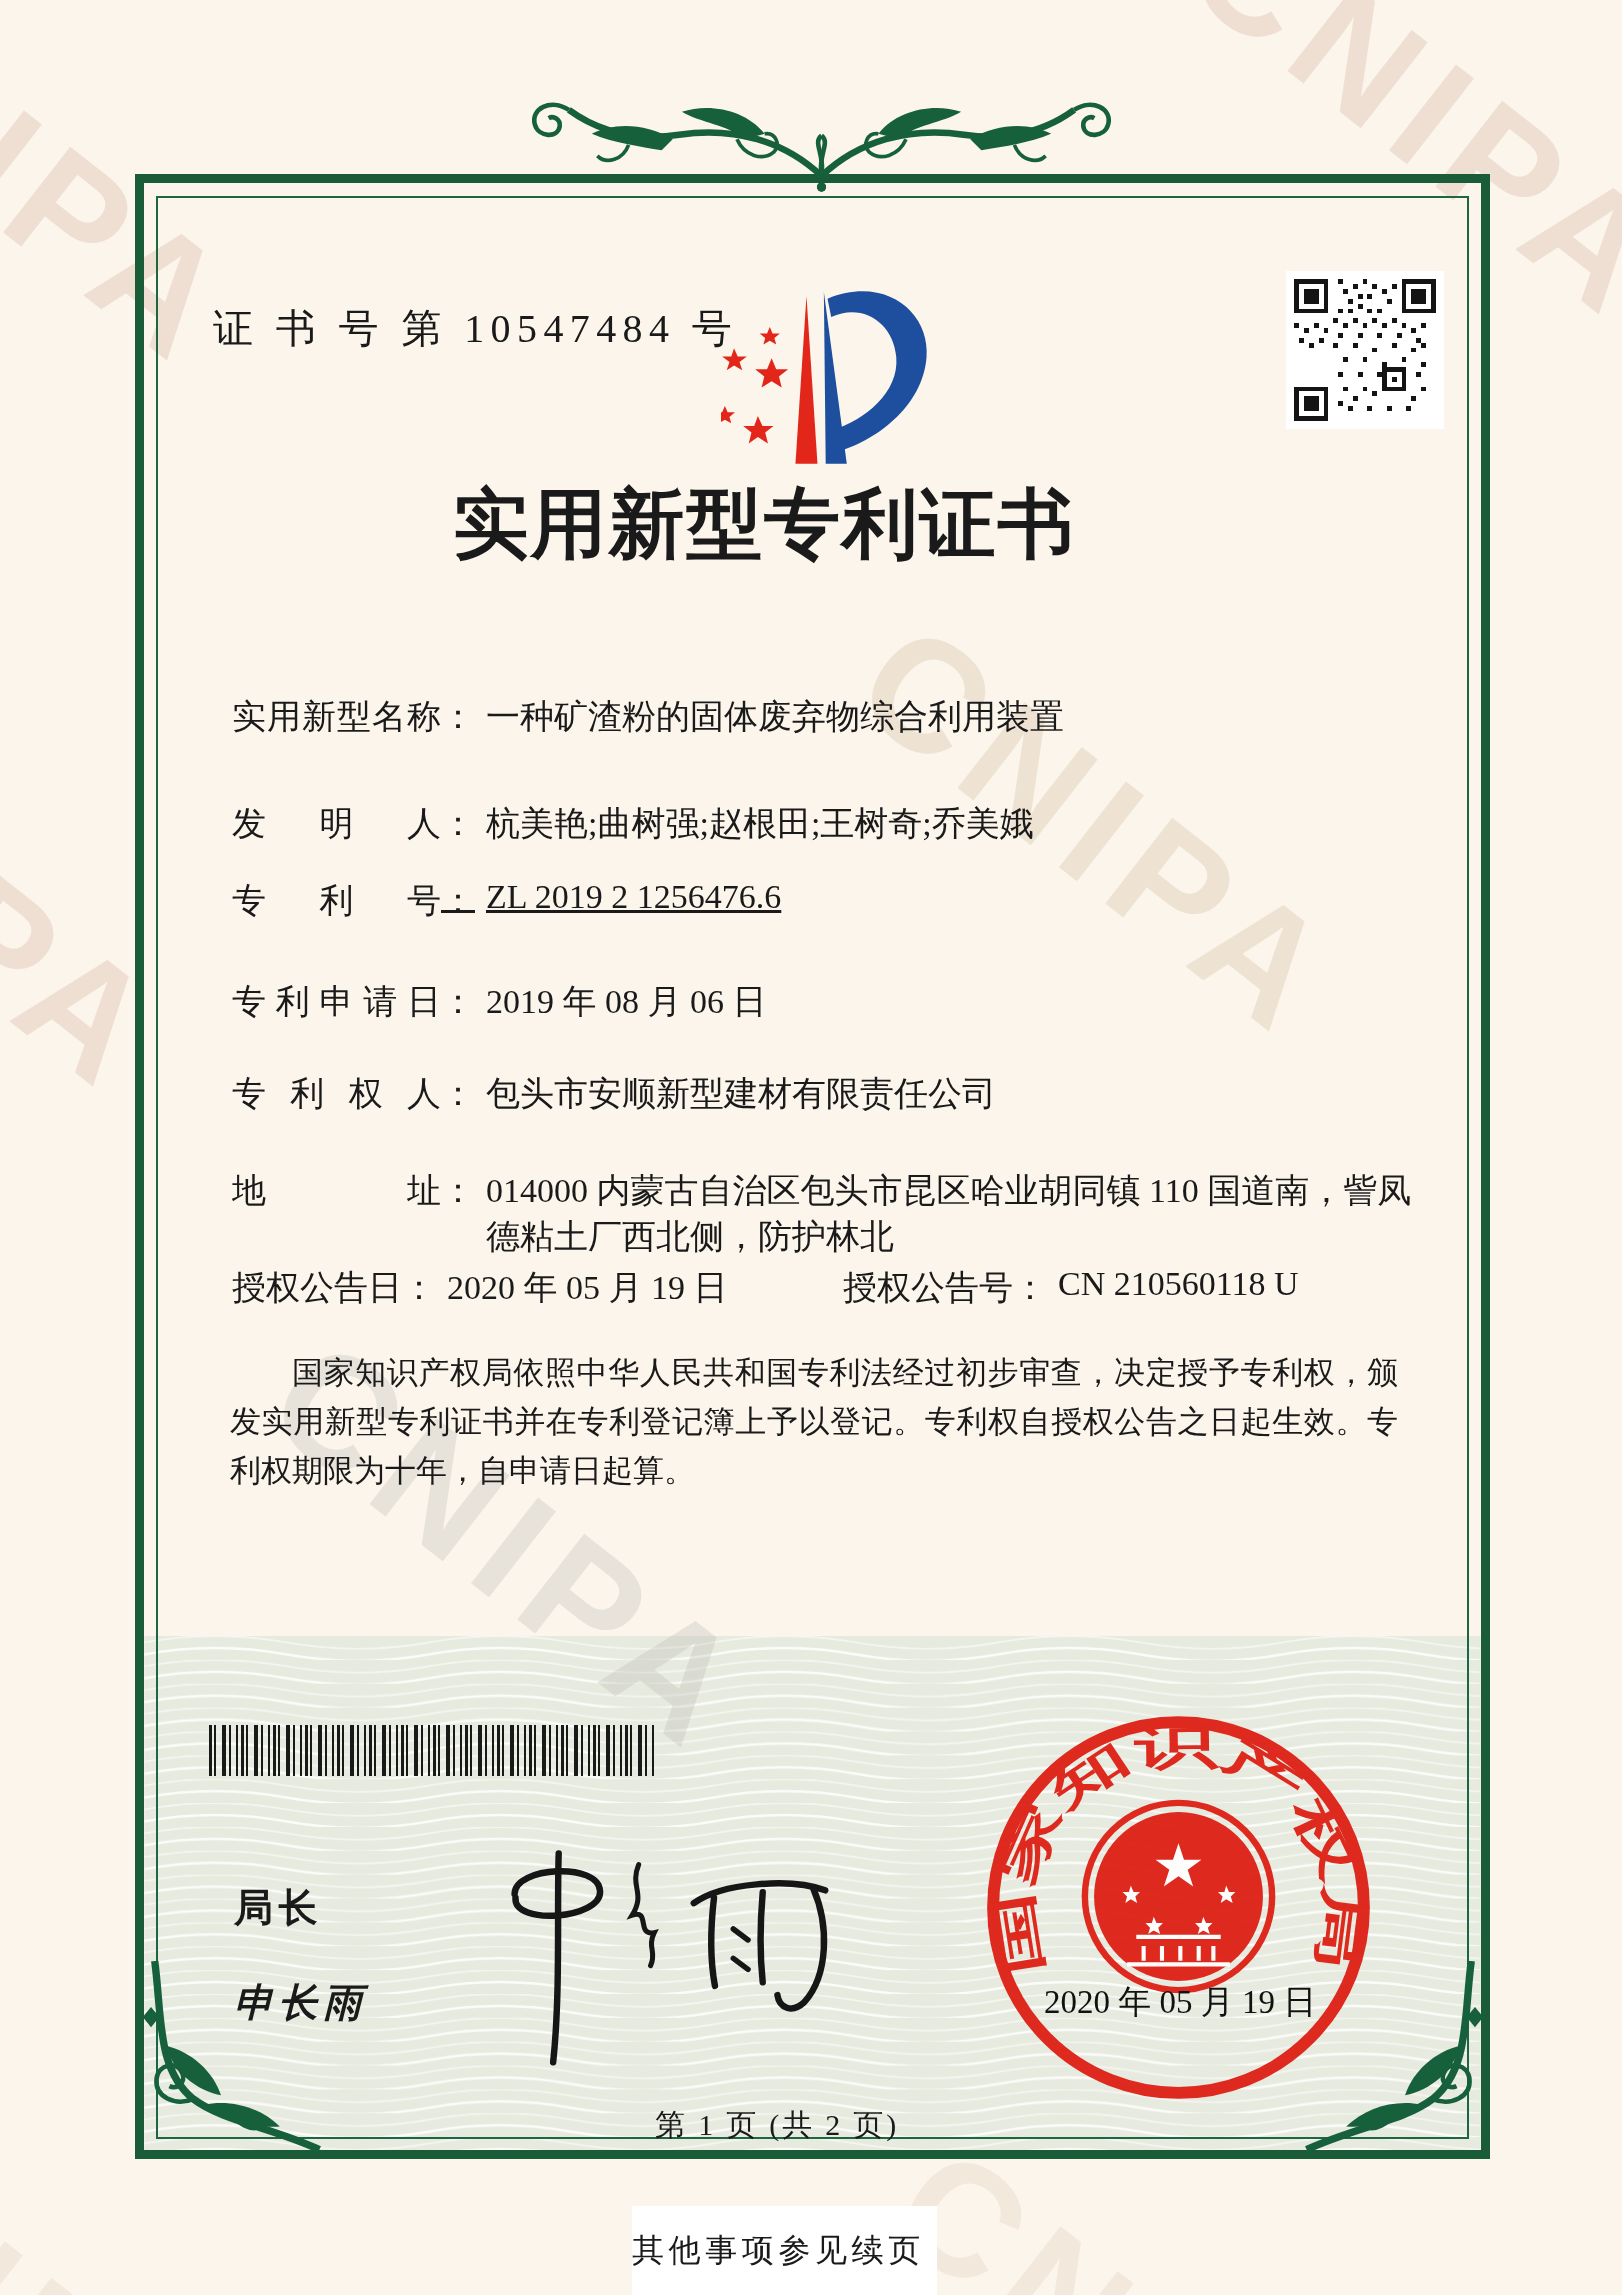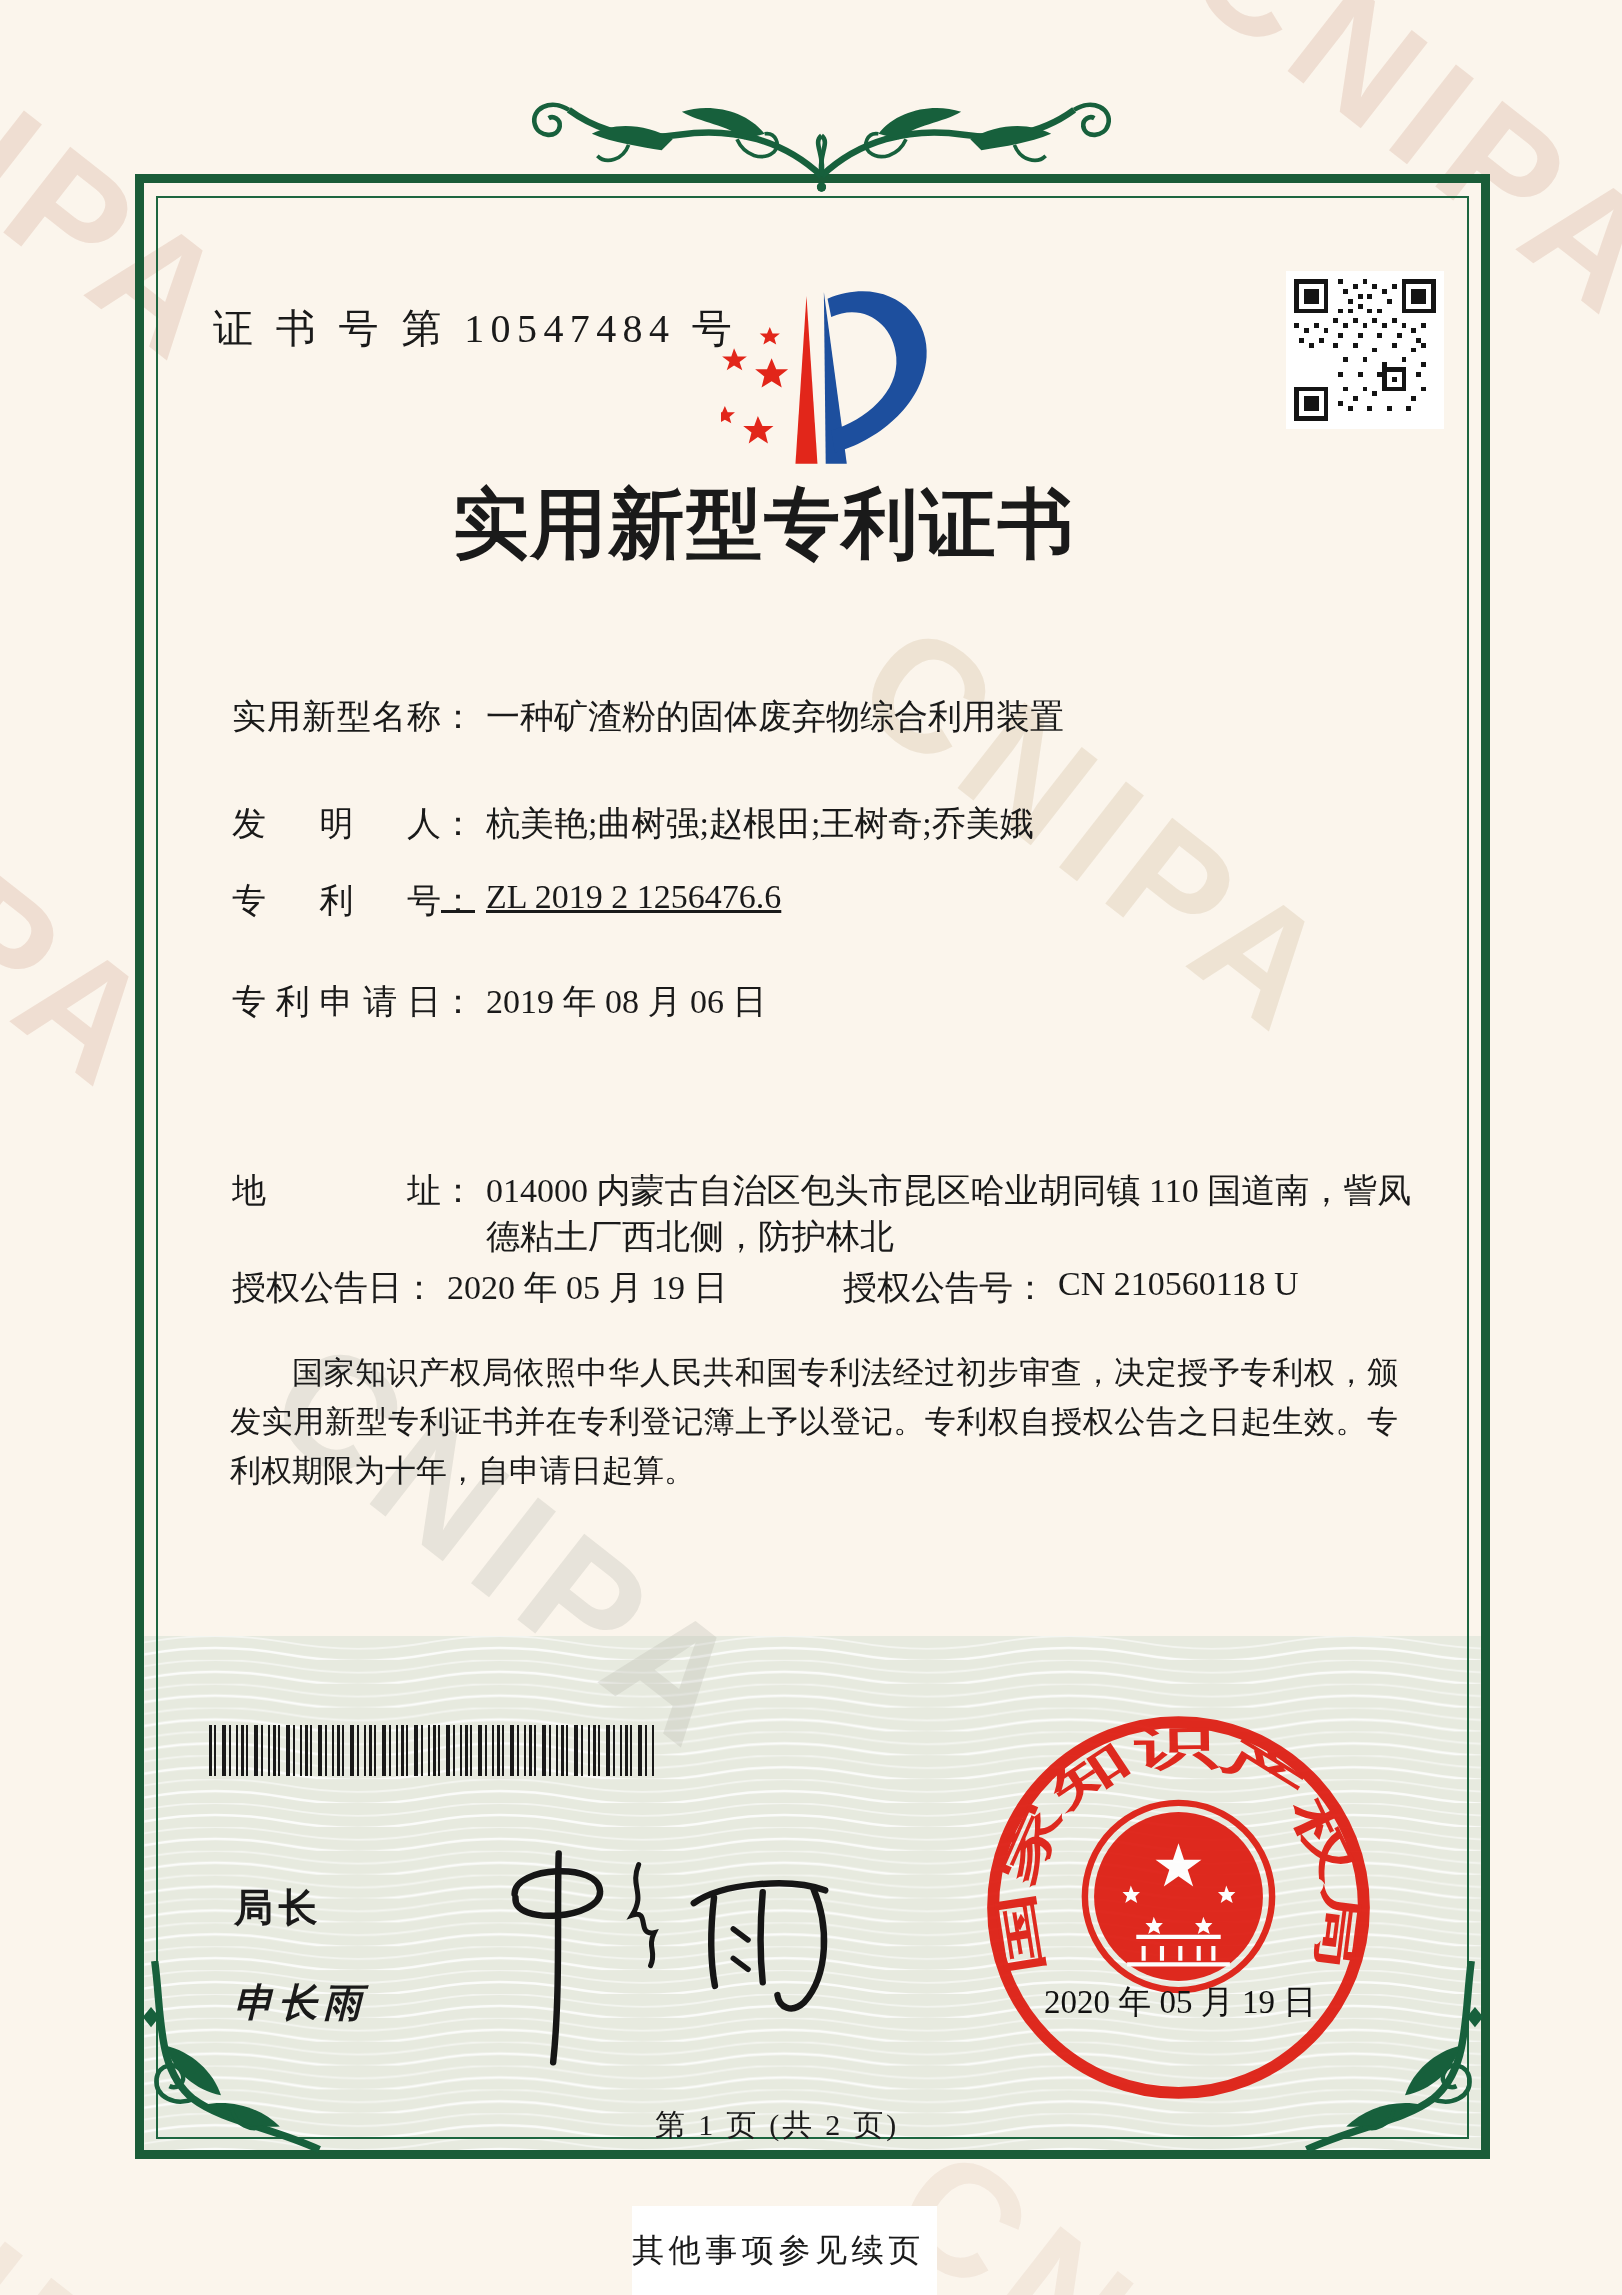--- a/index.html
+++ b/index.html
@@ -230,20 +230,23 @@
   </div>
   <div class="frow" style="top:801px;">
     <span class="flabel">发明人</span><span class="fcolon">：</span><span class="fvalue">杭美艳;曲树强;赵根田;王树奇;乔美娥</span>
   </div>
   <div class="frow" style="top:878px;text-decoration:underline;">
     <span class="flabel">专利号</span><span class="fcolon">：</span><span class="fvalue">ZL 2019 2 1256476.6</span>
   </div>
   <div class="frow" style="top:979px;">
     <span class="flabel">专利申请日</span><span class="fcolon">：</span><span class="fvalue">2019 年 08 月 06 日</span>
   </div>
+  <div class="frow" style="top:1071px;">
+    <span class="flabel">专利权人</span><span class="fcolon">：</span><span class="fvalue">包头市安顺新型建材有限责任公司</span>
+  </div>
   <div class="frow" style="top:1168px;">
     <span class="flabel">地址</span><span class="fcolon">：</span><span class="fvalue fvalue-wrap">014000 内蒙古自治区包头市昆区哈业胡同镇 110 国道南，訾凤德粘土厂西北侧，防护林北</span>
   </div>
   <div class="frow" style="top:1265px;">
     <span>授权公告日</span><span>：</span><span class="fvalue">2020 年 05 月 19 日</span>
     <span class="grant2">
       <span>授权公告号</span><span>：</span><span class="fvalue">CN 210560118 U</span>
     </span>
   </div>
 

